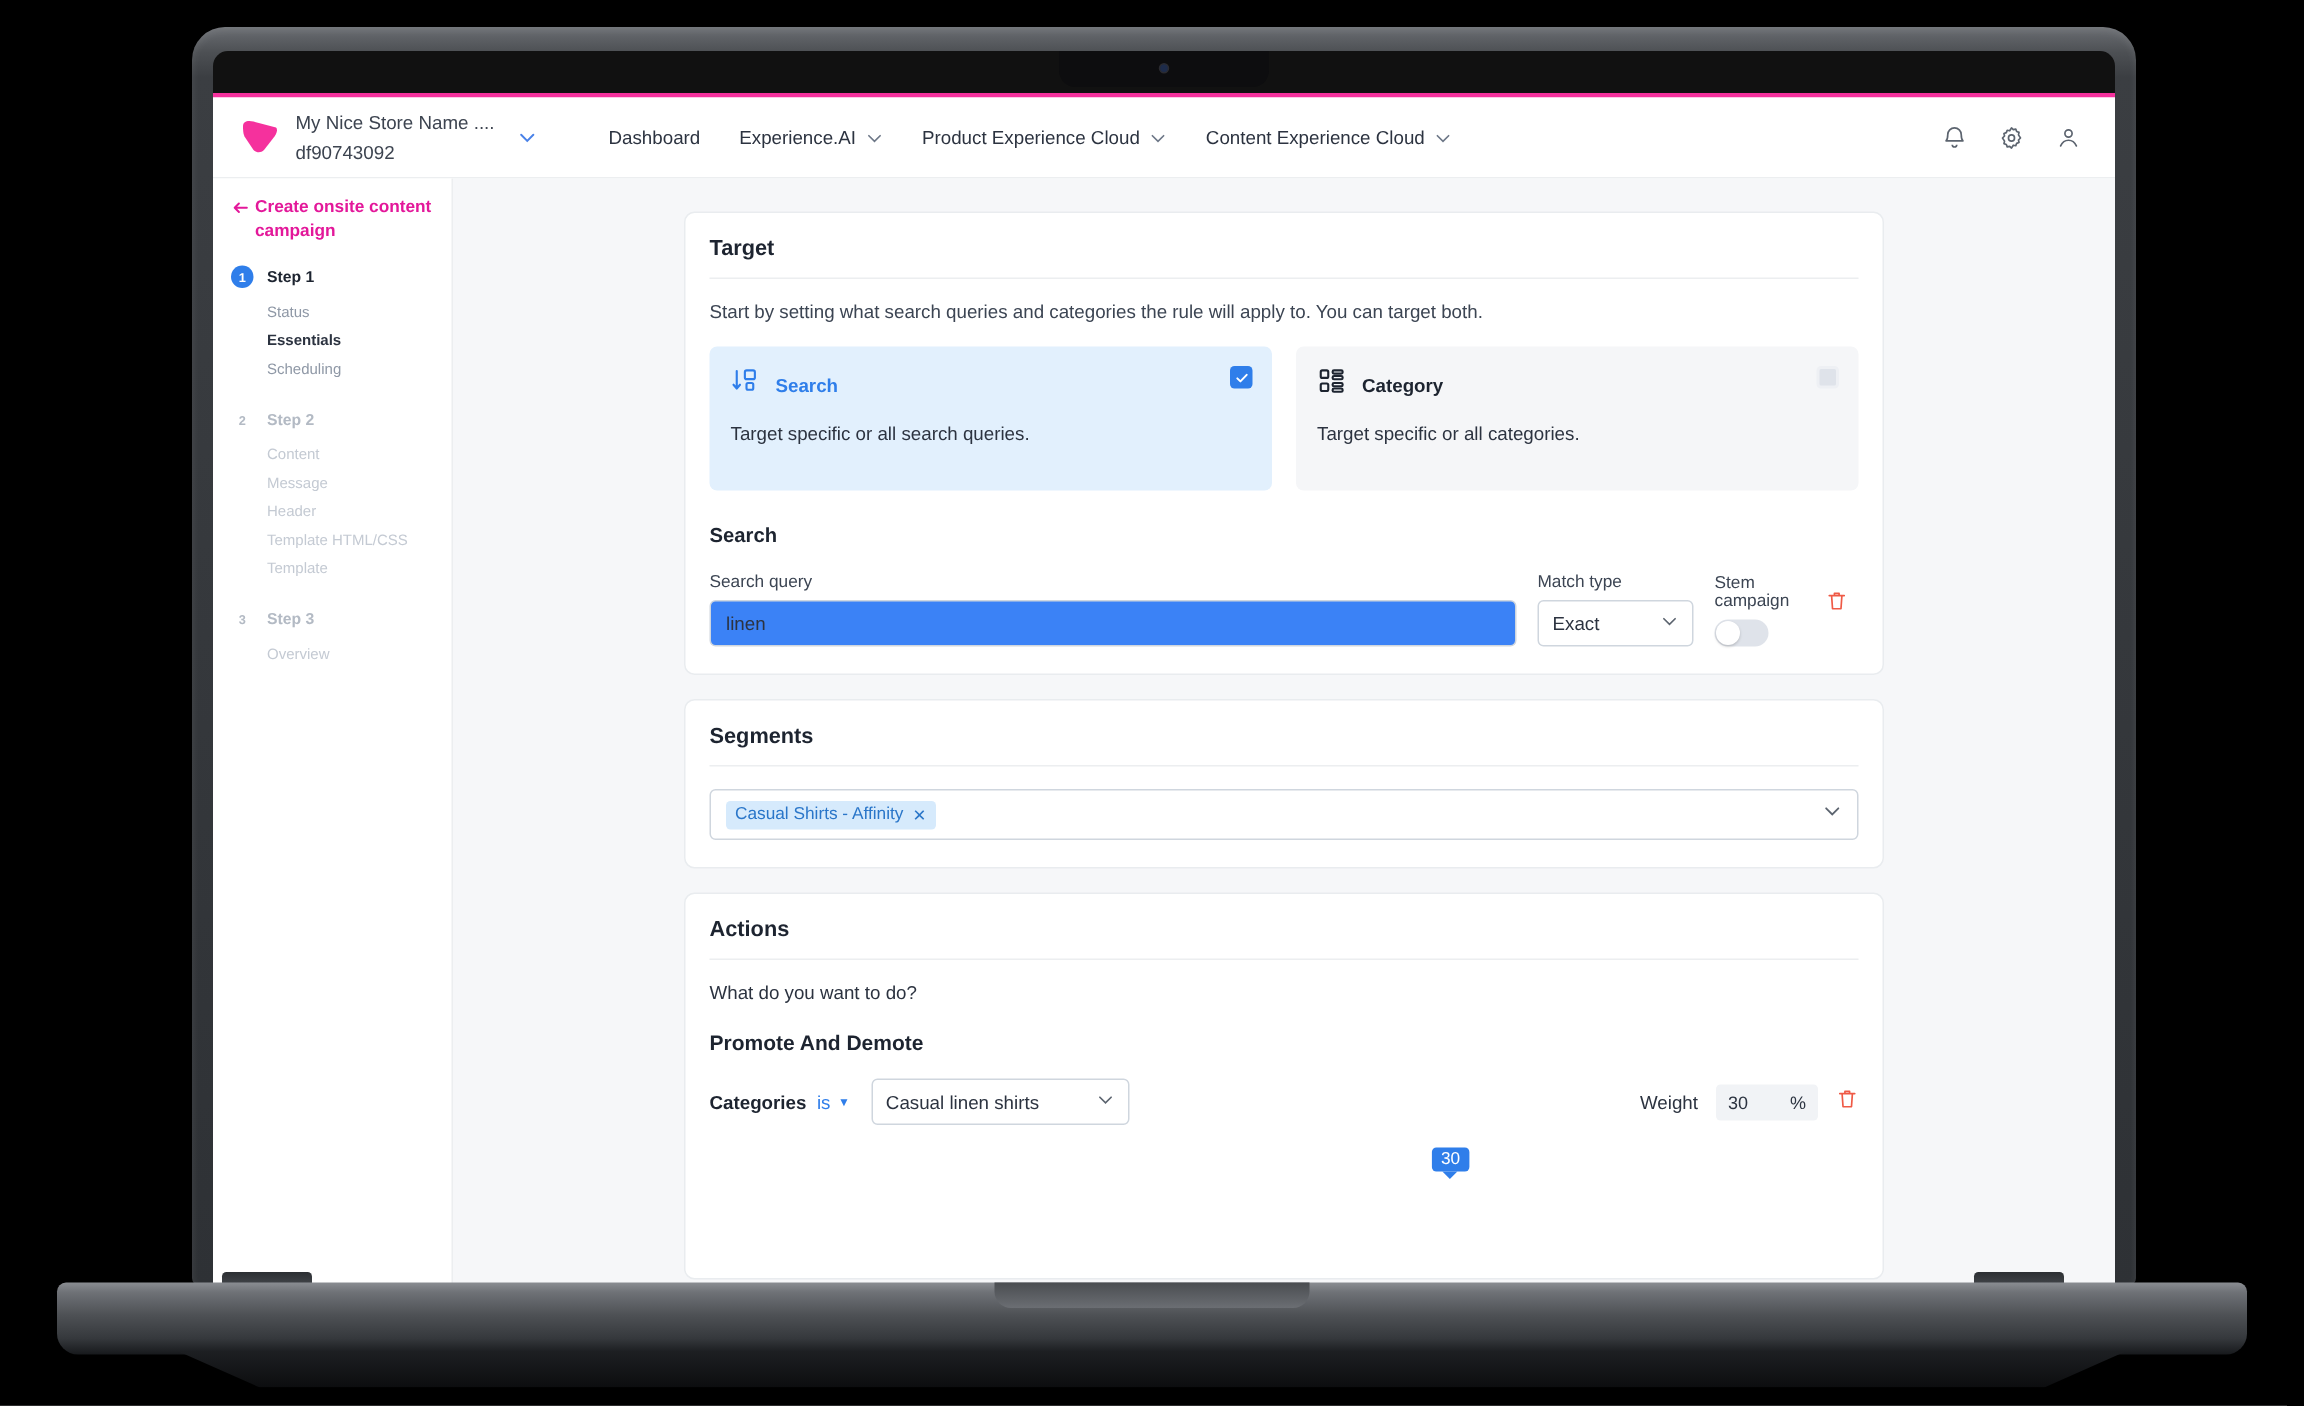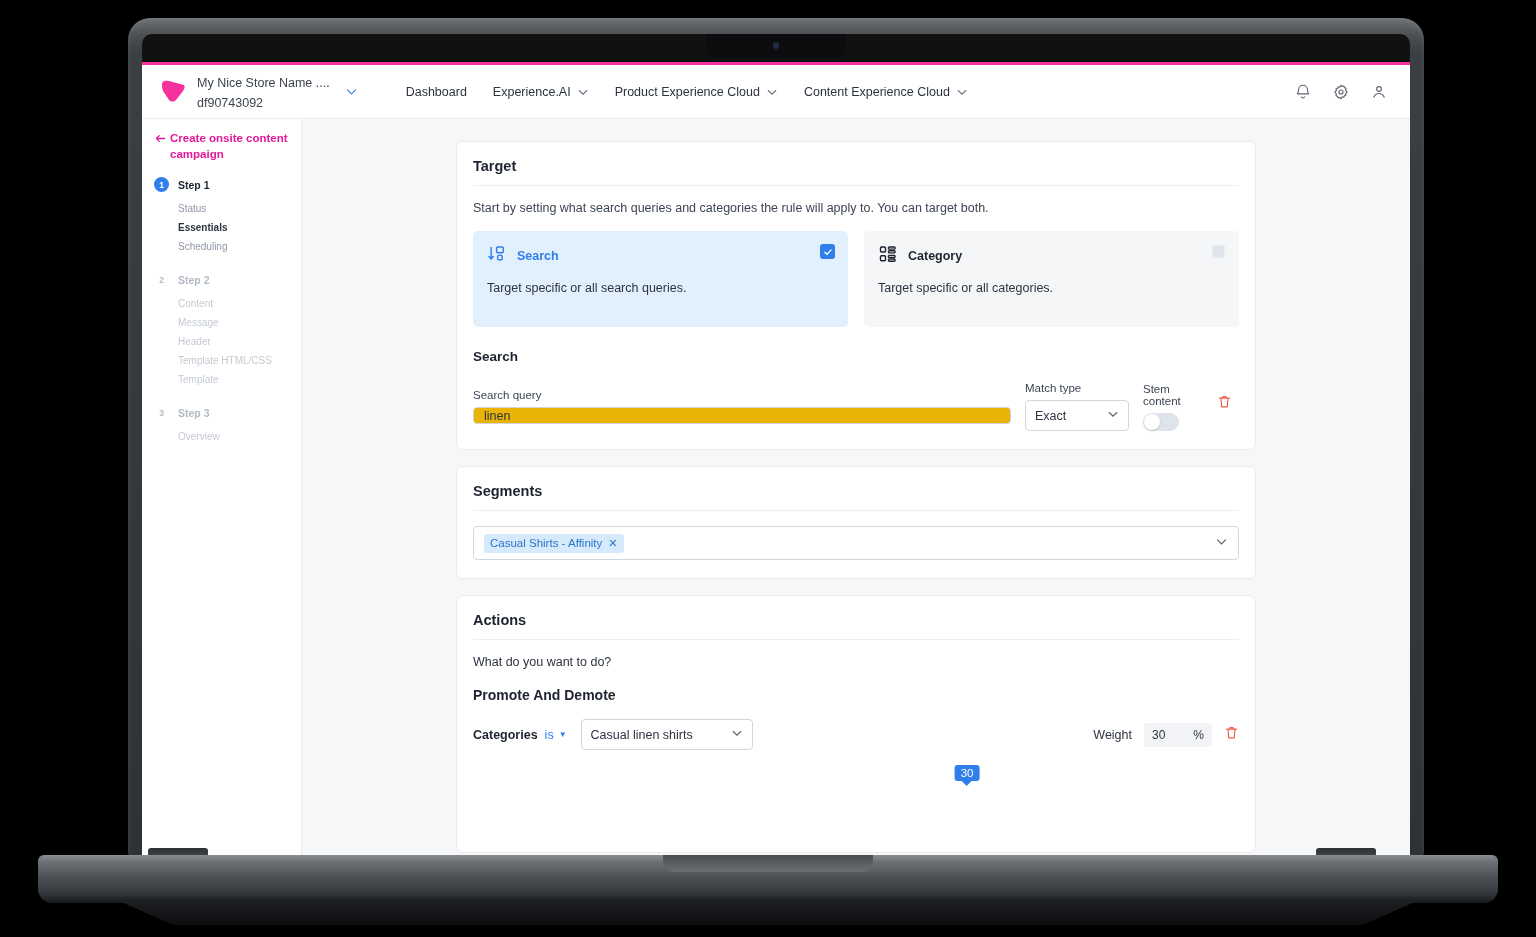--- a/index.html
+++ b/index.html
@@ -203,22 +203,22 @@
   .rdo.on i { width:6px; height:6px; border-radius:50%; background:#2f7eea; display:block;}
   .rdo.off { background: #dde2e9; }
   .radio-card.sel .rl { color: #2f7eea; }
   .radio-card.unsel .rl { color: #2c3340; }
   .rl { font-size: 12.5px; }
 
   
   .fields { display: flex; align-items: center; gap: 14px; margin-top: 18px; }
   .fld-label { font-size: 11.5px; color: #3c4553; margin-bottom: 6px; }
   .txtin {
-    height: 17px; border: 1px solid #cfd6de; border-radius: 4px;
-    background: #eab308; font-size: 12.5px; color:#2c3340;
+    height: 31px; border: 1px solid #cfd6de; border-radius: 4px;
+    background: #3b82f6; font-size: 12.5px; color:#2c3340;
     padding: 0 10px; display: flex; align-items: center; width: 100%;
   }
   .f-query { flex: 1 1 auto; }
   .f-match { flex: 0 0 104px; }
   .selin {
     height: 31px; border: 1px solid #cfd6de; border-radius: 4px; background:#fff;
     font-size: 12.5px; color: #2c3340; padding: 0 9px;
     display: flex; align-items: center; justify-content: space-between;
   }
   .f-stem { flex: 0 0 60px; }
@@ -468,21 +468,21 @@
                   <div class="selin">
                     <span>Exact</span>
                     <span>
                       <svg width="12" height="12" viewBox="0 0 16 16">
                           <path d="M3 6 L8 11 L13 6" stroke="#5c646f" stroke-width="1.5" fill="none" stroke-linecap="round"></path>
                         </svg>
                     </span>
                   </div>
                 </div>
                 <div class="f-stem">
-                  <div class="fld-label">Stem content</div>
+                  <div class="fld-label">Stem campaign</div>
                   <div class="toggle">
                       <i></i>
                     </div>
                 </div>
                 <div class="f-del">
                   <span>
                     <svg width="15" height="15" viewBox="0 0 24 24" fill="none" stroke="#ef5a46" stroke-width="1.8">
                         <path d="M4 6.5h16M9.5 6.5V4.2h5v2.3M6.5 6.5l1 14h9l1-14" stroke-linecap="round" stroke-linejoin="round"></path>
                       </svg>
                   </span>

